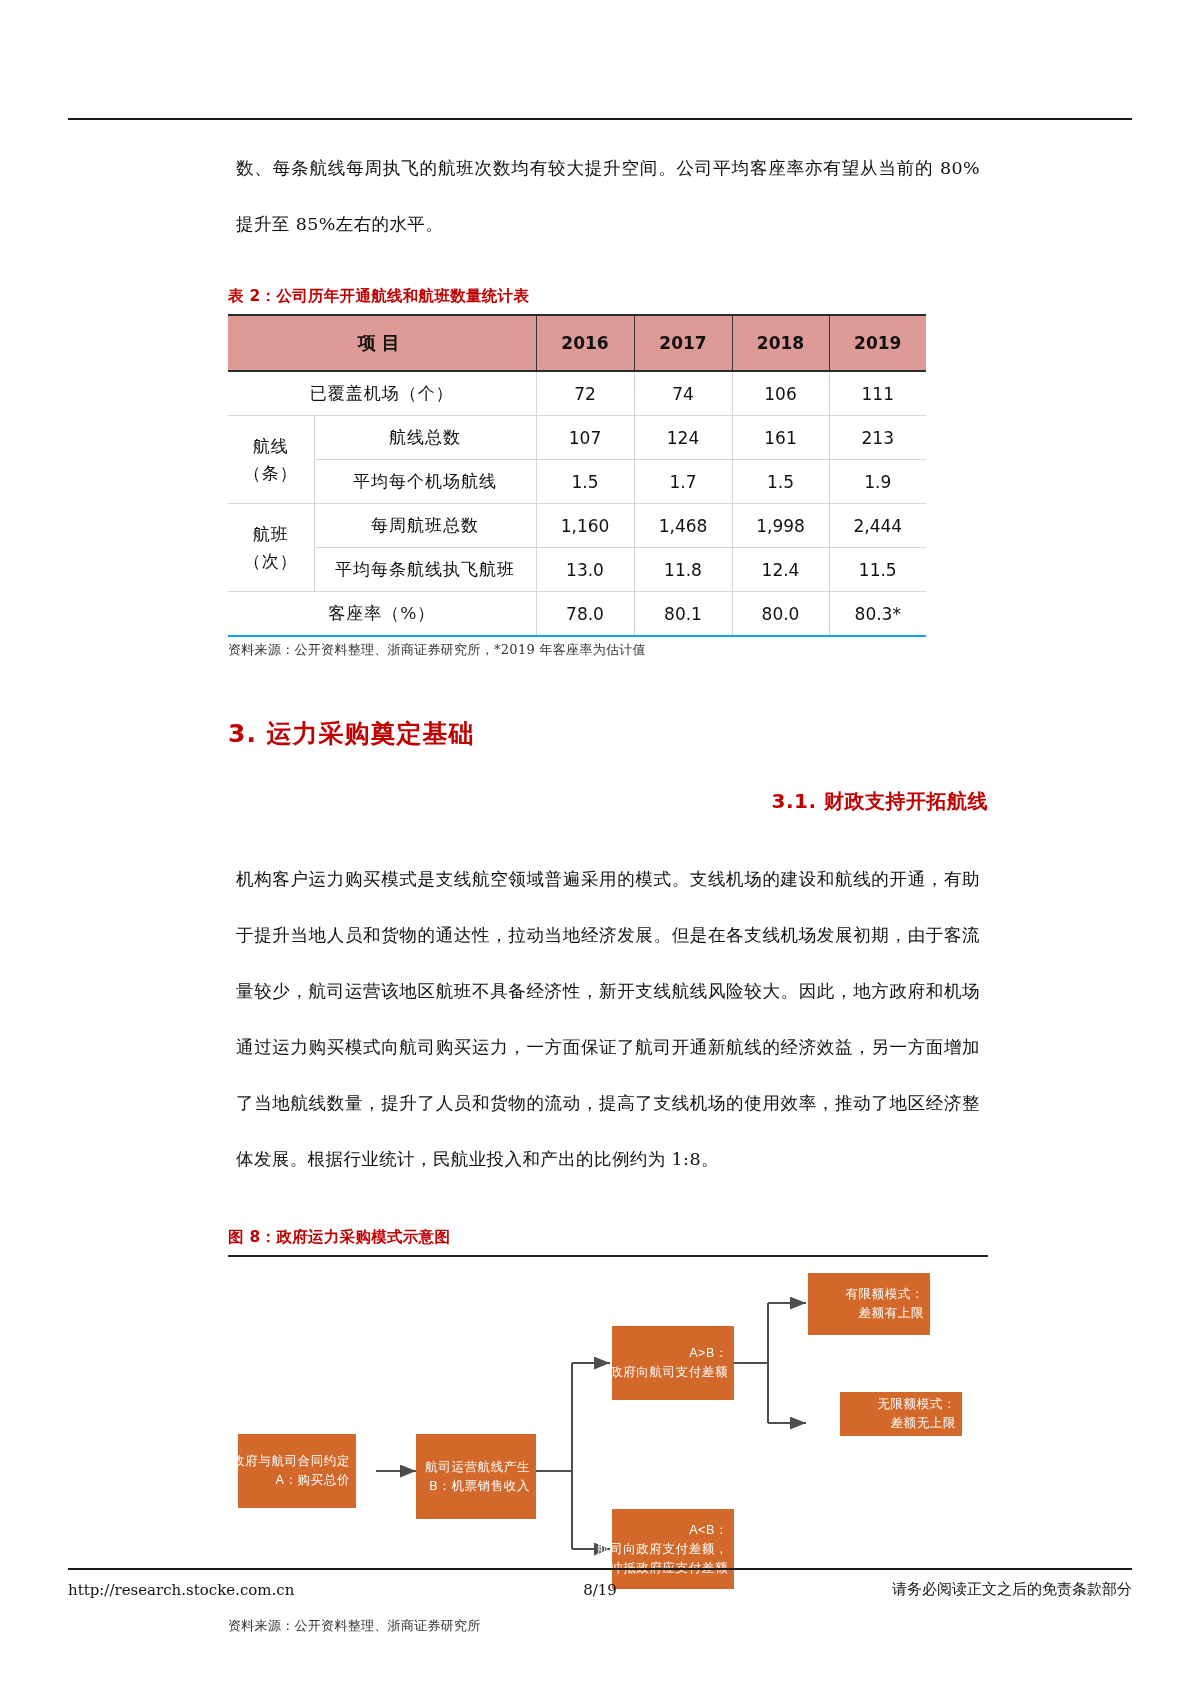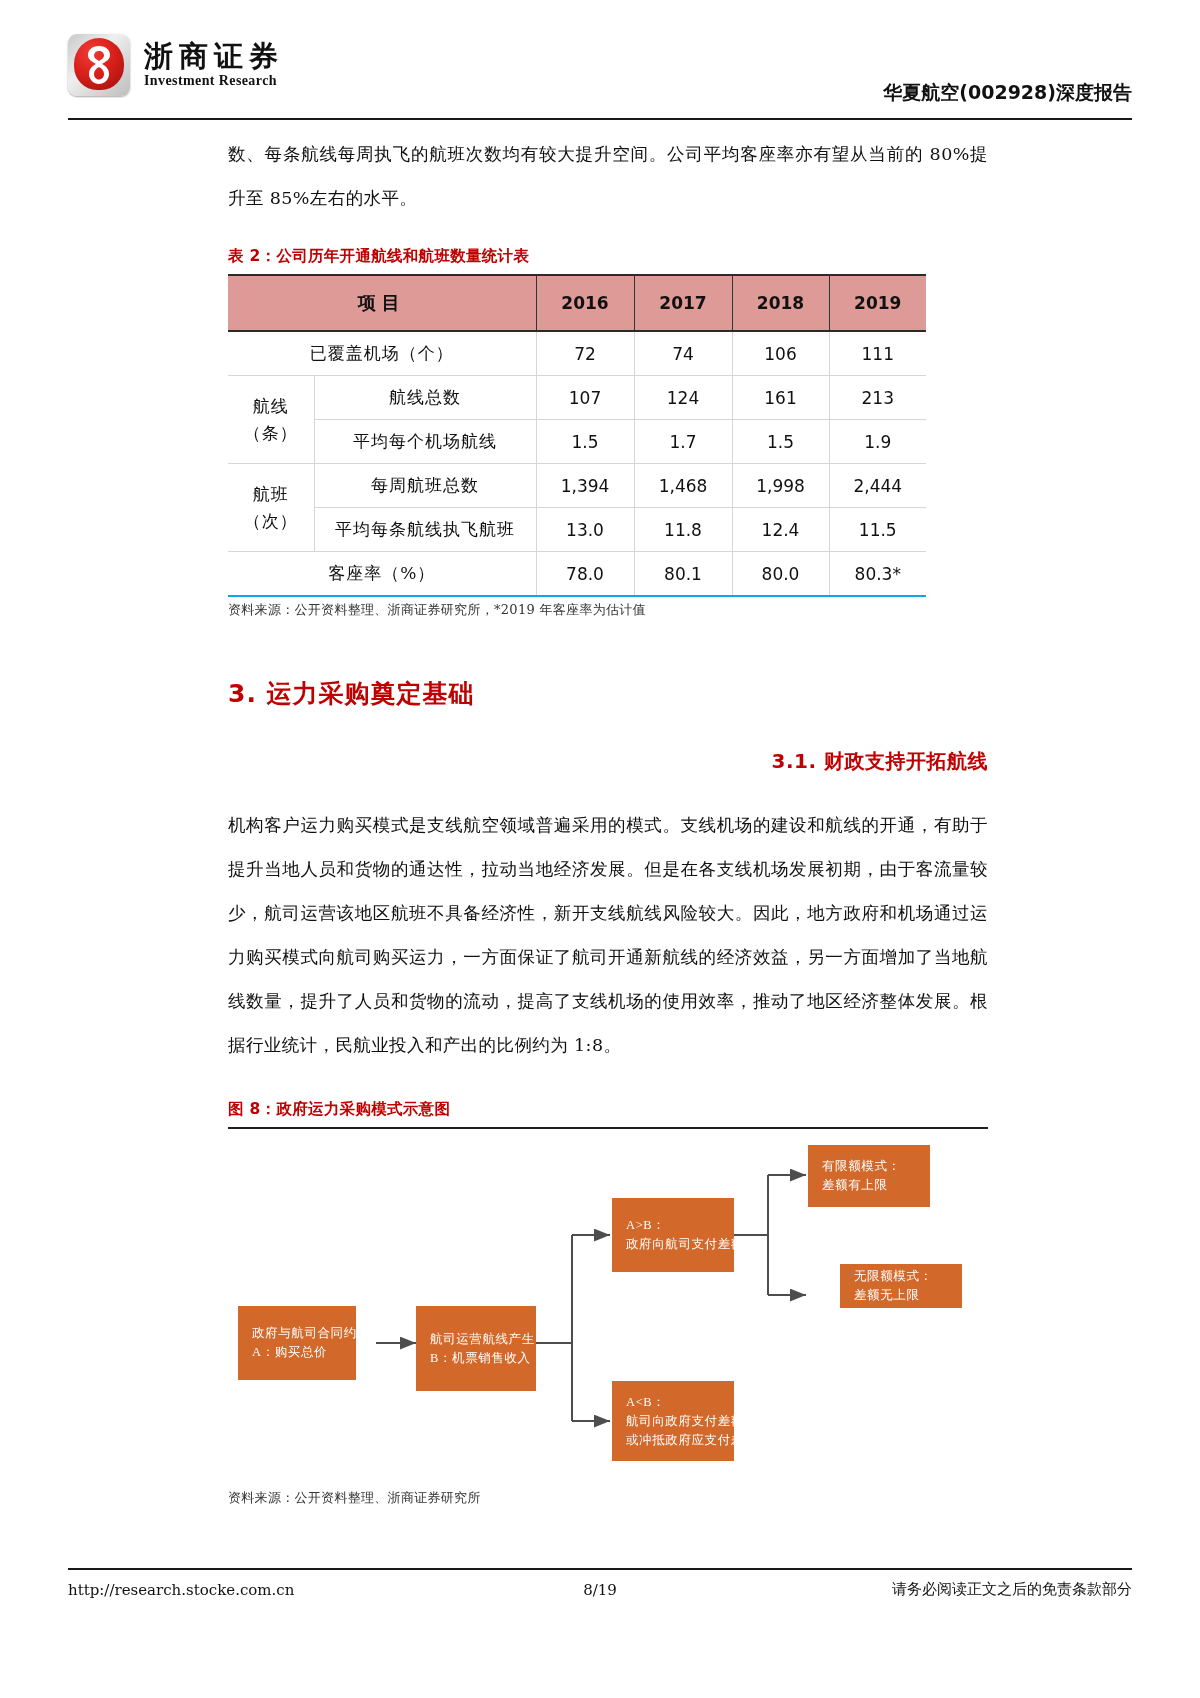--- a/index.html
+++ b/index.html
@@ -56,22 +56,22 @@
     white-space:nowrap;
   }
   .header-rule{
     position:absolute;left:68px;top:118px;width:1064px;height:2px;background:#1a1a1a;
   }
 
   
   .content{position:absolute;left:228px;top:132px;width:760px;}
   p.body{
     font-family:"DejaVu Serif","Liberation Serif",serif;
-    font-size:17.5px;line-height:44px;color:#111;
-    margin:0;text-align:justify;letter-spacing:.4px;
+    font-size:17.5px;line-height:56px;color:#111;
+    margin:8px;text-align:justify;letter-spacing:.4px;
   }
 
   
   .fig-title{
     font-family:"DejaVu Sans","Liberation Sans",sans-serif;
     font-size:15.5px;font-weight:bold;color:#c00000;
     letter-spacing:.3px;
     margin:0 0 7px 0;
   }
   table.stat{
@@ -125,24 +125,24 @@
   }
 
   
   .chart-rule{width:760px;height:2px;background:#1f1f1f;margin:4px 0 0 0;}
   .flow{
     position:relative;width:760px;height:330px;margin-top:14px;
   }
   .flow svg{position:absolute;left:0;top:0;}
   .fbox{
     position:absolute;background:#d2692b;color:#ffffff;
-    font-family:Liberation Serif, serif;
-    display:flex;flex-direction:column;align-items:flex-start;justify-content:center;
+    font-family:Liberation Sans, sans-serif;
+    display:flex;flex-direction:column;align-items:flex-end;justify-content:center;
     text-align:center;font-size:12.5px;line-height:19px;letter-spacing:.6px;
-    box-sizing:border-box;padding:4px 14px;
+    box-sizing:border-box;padding:4px 6px;
   }
   .fbox .ln{display:block;white-space:nowrap;}
 
   
   .footer-rule{
     position:absolute;left:68px;top:1568px;width:1064px;height:2px;background:#1a1a1a;
   }
   .footer{
     position:absolute;left:68px;top:1580px;width:1064px;
     display:flex;align-items:center;justify-content:space-between;
@@ -150,34 +150,20 @@
     font-size:15px;color:#111;
   }
   .footer .pg{position:absolute;left:50%;transform:translateX(-50%);}
   .footer .disc{font-family:Liberation Serif, serif;font-size:15px;}
 </style>
 </head>
 <body>
 
 <div class="page">
 
-  <div class="header">
-    <div class="logo-wrap">
-      <div class="logo-mark">
-        <svg class="logo-glyph" viewBox="0 0 62 62">
-          <path d="M31 12 C24 12 20 16 20 21 C20 26 25 28 28 30 C24 32 21 35 21 40 C21 46 26 50 31 50 C36 50 41 46 41 40 C41 35 38 32 34 30 C37 28 42 26 42 21 C42 16 38 12 31 12 Z M31 17 C34 17 36 19 36 21.5 C36 24 33.5 25.5 31 27 C28.5 25.5 26 24 26 21.5 C26 19 28 17 31 17 Z M31 33 C34 34.5 36 37 36 40 C36 43 34 45.5 31 45.5 C28 45.5 26 43 26 40 C26 37 28 34.5 31 33 Z" fill="#ffffff"></path>
-        </svg>
-      </div>
-      <div class="logo-text">
-        <div class="logo-cn">浙商证券</div>
-        <div class="logo-en">Investment Research</div>
-      </div>
-    </div>
-    <div class="header-title">华夏航空(002928)深度报告</div>
-  </div>
   <div class="header-rule"></div>
 
   <div class="content">
 
     <p class="body">数、每条航线每周执飞的航班次数均有较大提升空间。公司平均客座率亦有望从当前的 80%提升至 85%左右的水平。</p>
 
     <div style="height:26px"></div>
     <div class="fig-title">表 2：公司历年开通航线和航班数量统计表</div>
 
     <table class="stat">
@@ -223,21 +209,21 @@
           <td class="num">1.7</td>
           <td class="num">1.5</td>
           <td class="num">1.9</td>
         </tr>
         <tr>
           <td class="group" rowspan="2">
             <div>航班</div>
             <div style="margin-top:4px">（次）</div>
           </td>
           <td class="label">每周航班总数</td>
-          <td class="num">1,394</td>
+          <td class="num">1,160</td>
           <td class="num">1,468</td>
           <td class="num">1,998</td>
           <td class="num">2,444</td>
         </tr>
         <tr>
           <td class="label">平均每条航线执飞航班</td>
           <td class="num">13.0</td>
           <td class="num">11.8</td>
           <td class="num">12.4</td>
           <td class="num">11.5</td>

